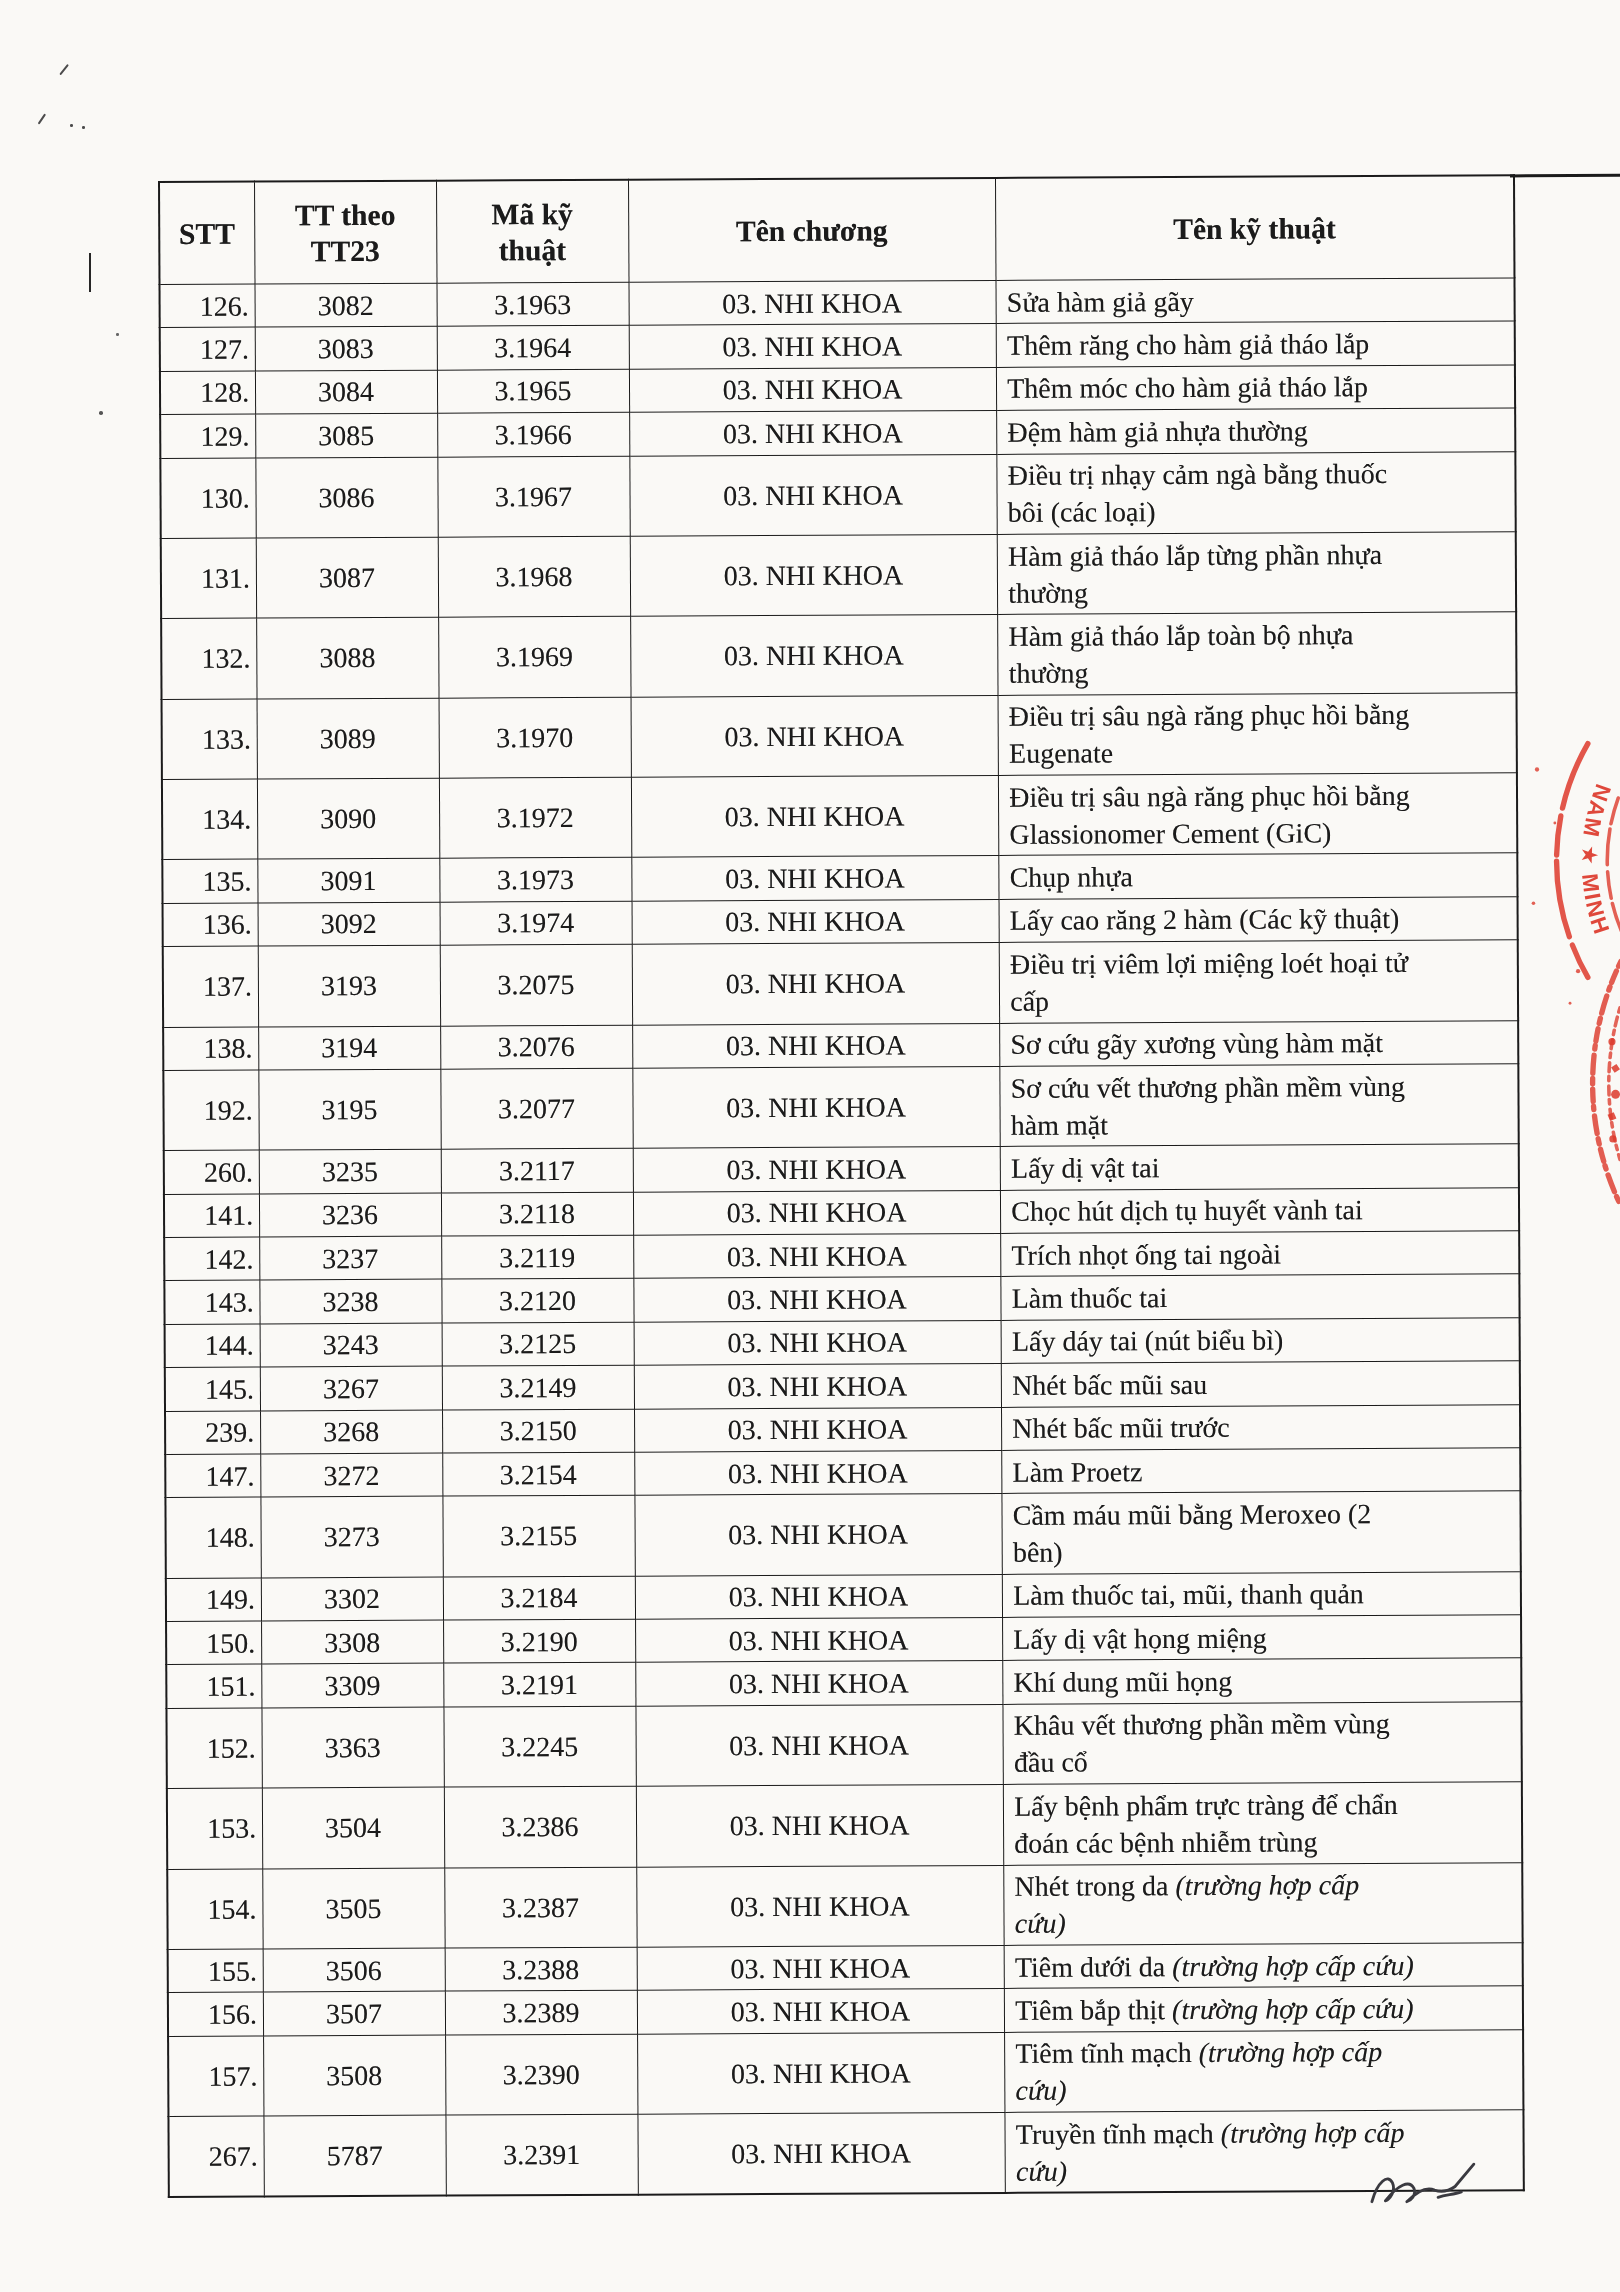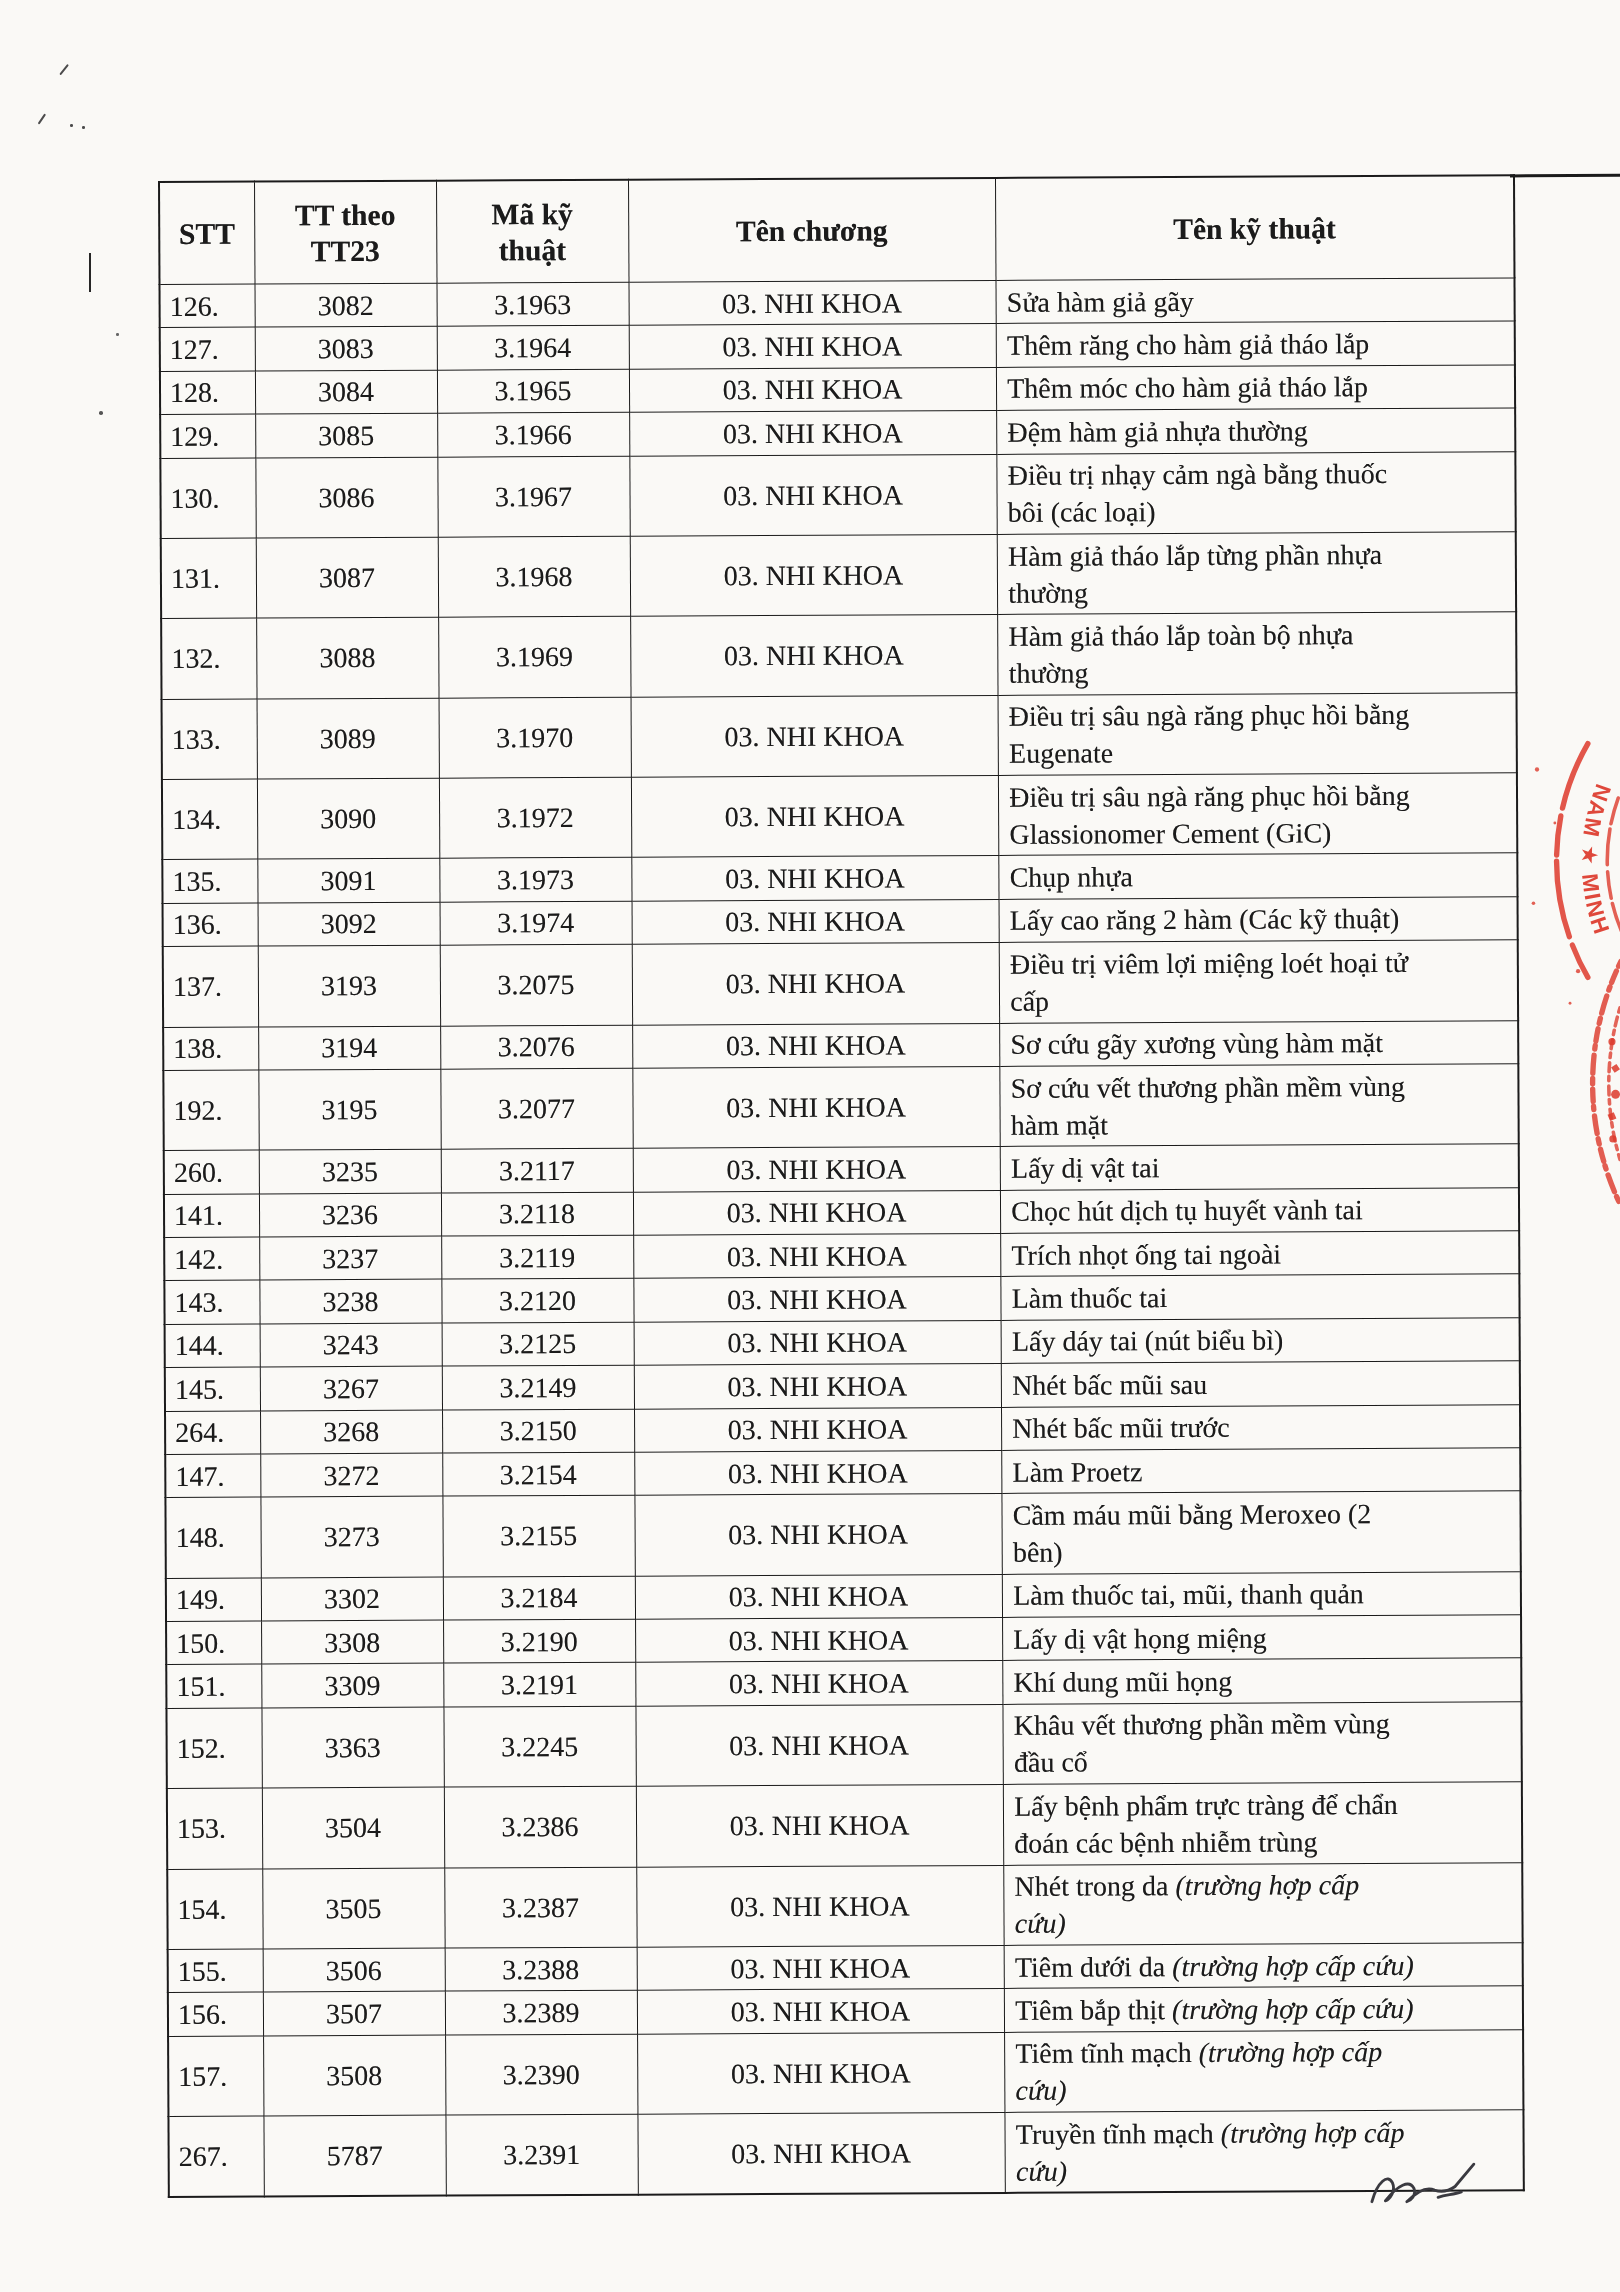--- a/index.html
+++ b/index.html
@@ -37,21 +37,21 @@
     height:99px;vertical-align:middle;text-align:center;
     white-space:pre-line;
     text-shadow:0 0 0.5px rgba(20,20,20,.55);
   }
   td{
     font-size:28px;line-height:37px;
     padding:2.7px 5.4px;vertical-align:middle;
     white-space:pre-line;
     text-shadow:0 0 0.5px rgba(20,20,20,.45);
   }
-  td.c-stt{text-align:left;padding-left:9px;}
+  td.c-stt{text-align:right;padding-left:1px;}
   td.c-tt,td.c-ma,td.c-ch{text-align:center;}
   td.c-ten{text-align:left;padding-left:10.7px;padding-right:9px;}
   .t-ital{font-style:italic;}
 
   
   .topline-ext{
     position:absolute;top:0;left:1352px;width:229px;height:2.7px;
     background:var(--ink);
   }
 
@@ -275,21 +275,21 @@
 
   <tr>
     <td class="c-stt">145.</td>
     <td class="c-tt">3267</td>
     <td class="c-ma">3.2149</td>
     <td class="c-ch">03. NHI KHOA</td>
     <td class="c-ten"><span class="t-reg">Nhét bấc mũi sau</span><span class="t-ital"></span></td>
   </tr>
 
   <tr>
-    <td class="c-stt">264.</td>
+    <td class="c-stt">239.</td>
     <td class="c-tt">3268</td>
     <td class="c-ma">3.2150</td>
     <td class="c-ch">03. NHI KHOA</td>
     <td class="c-ten"><span class="t-reg">Nhét bấc mũi trước</span><span class="t-ital"></span></td>
   </tr>
 
   <tr>
     <td class="c-stt">147.</td>
     <td class="c-tt">3272</td>
     <td class="c-ma">3.2154</td>

